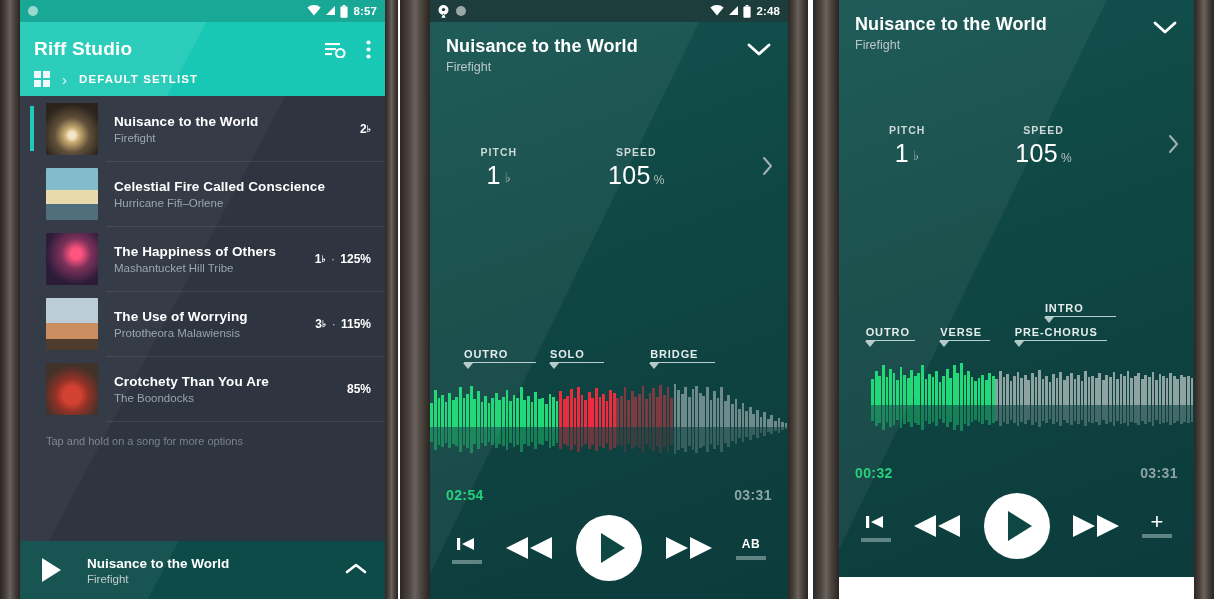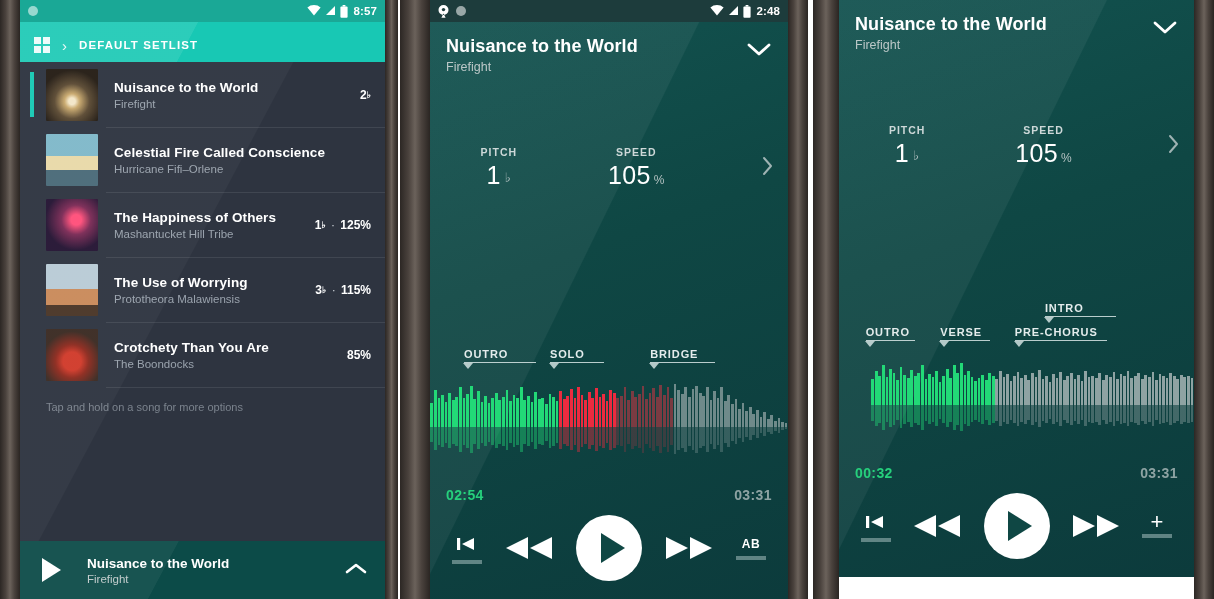--- a/index.html
+++ b/index.html
@@ -182,20 +182,40 @@
             <rect x="2.6" y="0" width="2.8" height="1.6" fill="#fff"></rect>
             <rect x="0.4" y="1.4" width="7.2" height="11.3" rx="1" fill="#fff"></rect>
             </svg>
           <span class="sb-time">8:57</span>
         </div>
       </div>
 
       <div id="p1">
 
         <div class="appbar">
+          <div class="appbar-row1">
+            <span class="app-title">Riff Studio</span>
+            <div class="appbar-actions">
+              <span class="icon-btn">
+                <svg width="21" height="17" viewBox="0 0 21 17">
+                  <rect x="0" y="2" width="15" height="2.1" fill="#fff"></rect>
+                  <rect x="0" y="7" width="11" height="2.1" fill="#fff"></rect>
+                  <rect x="0" y="12" width="7" height="2.1" fill="#fff"></rect>
+                  <circle cx="15.3" cy="12.2" r="4.2" fill="none" stroke="#fff" stroke-width="2.1"></circle>
+                </svg>
+              </span>
+              <span class="icon-btn">
+                <svg width="5" height="19" viewBox="0 0 5 19">
+                  <circle cx="2.5" cy="2.5" r="2.1" fill="#fff"></circle>
+                  <circle cx="2.5" cy="9.5" r="2.1" fill="#fff"></circle>
+                  <circle cx="2.5" cy="16.5" r="2.1" fill="#fff"></circle>
+                </svg>
+              </span>
+            </div>
+          </div>
           <div class="crumbs">
             <span class="grid-icon">
                 <i></i>
                 <i></i>
                 <i></i>
                 <i></i>
               </span>
             <span class="crumb-sep">›</span>
             <span class="crumb-label">DEFAULT SETLIST</span>
           </div>

